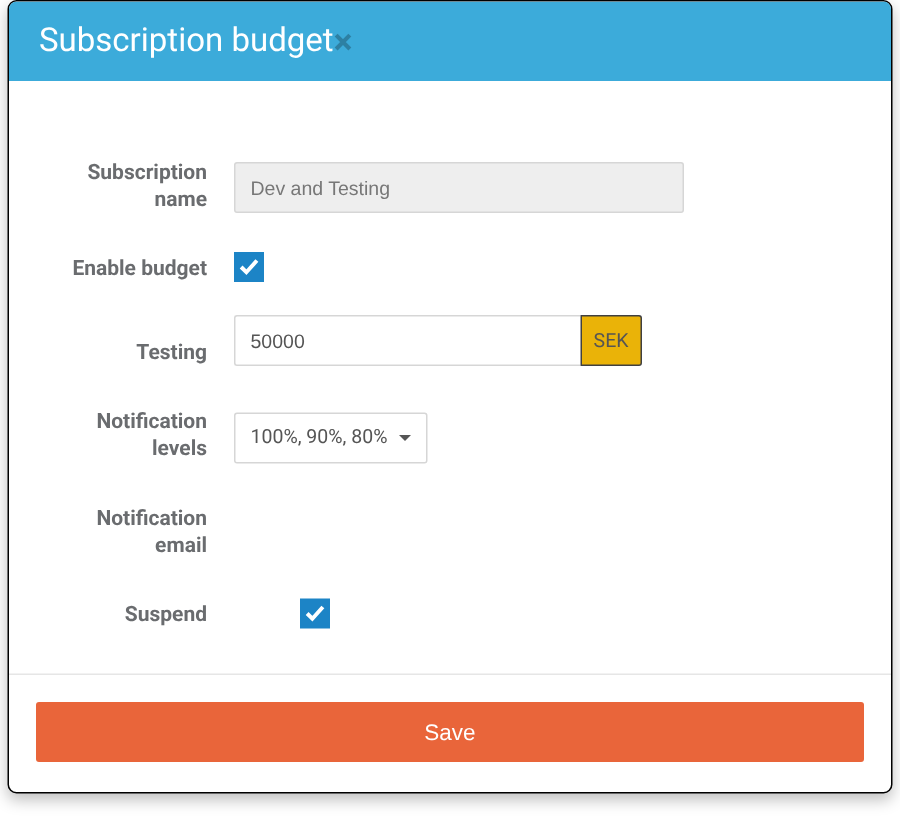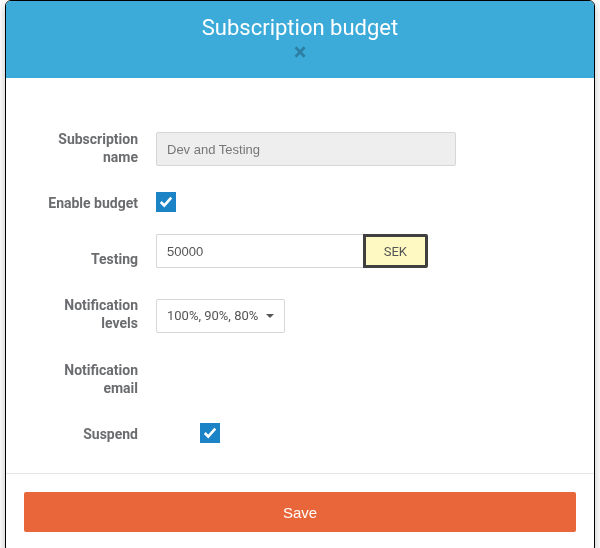--- a/index.html
+++ b/index.html
@@ -20,21 +20,20 @@
     overflow: hidden;
     background: #fff;
   }
   .modal-header {
     background: #3cabda;
     color: #fff;
     padding: 14px 20px;
     display: flex;
     align-items: center;
     justify-content: flex-start;
-    flex-direction: column;
   }
   .modal-header h2 {
     margin: 0;
     font-size: 22px;
     font-weight: 400;
   }
   .close-icon {
     font-size: 24px;
     color: rgba(0,0,0,0.25);
     cursor: pointer;
@@ -85,23 +84,23 @@
     display: flex;
     width: 272px;
   }
   .input-group .text-input {
     flex: 1;
     border-right: none;
     border-top-right-radius: 0;
     border-bottom-right-radius: 0;
   }
   .input-addon {
-    background: #fef9c3;
-    border: 3px solid #404040;
-    padding: 0 18px;
+    background: #eab308;
+    border: 1px solid #404040;
+    padding: 0 8px;
     display: flex;
     align-items: center;
     font-size: 13px;
     color: #555;
     border-top-right-radius: 2px;
     border-bottom-right-radius: 2px;
   }
   .checkbox {
     width: 20px;
     height: 20px;

